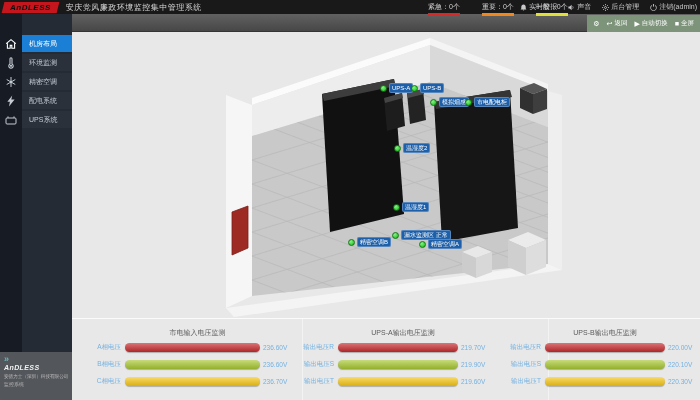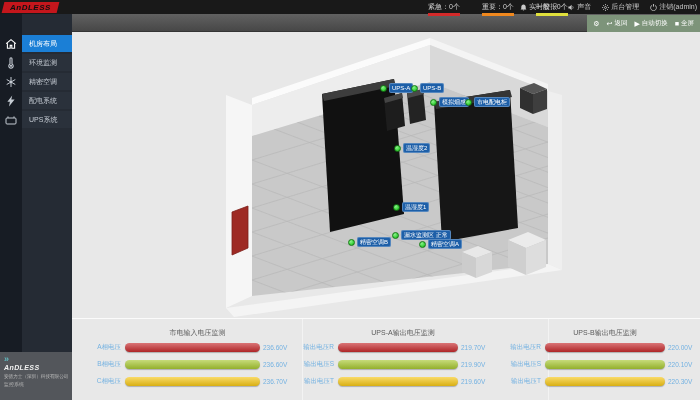--- a/index.html
+++ b/index.html
@@ -57,20 +57,21 @@
 </style>
 </head>
 <body>
 
 <div id="app">
 
   <div class="hdr">
     <div class="logo-chip">
         <span>AnDLESS</span>
       </div>
+    <div class="hdr-title">安庆党风廉政环境监控集中管理系统</div>
     <div class="alarm-wrap">
       <span class="alarm" style="border-bottom-color: rgb(212, 42, 42);">紧急：0个</span>
       <span class="alarm" style="border-bottom-color: rgb(240, 136, 30);">重要：0个</span>
       <span class="alarm" style="border-bottom-color: rgb(224, 224, 60);">一般：0个</span>
     </div>
     <div class="hdr-menu">
       <span class="mi">
         <svg width="7" height="7" viewBox="0 0 7 7">
             <path fill="currentColor" d="M3.5.4C2.2.4 1.3 1.4 1.3 2.8v1.6L.6 5.4h5.8L5.7 4.4V2.8C5.7 1.4 4.8.4 3.5.4zM2.7 5.8a.8.8 0 0 0 1.6 0z"></path>
           </svg>

